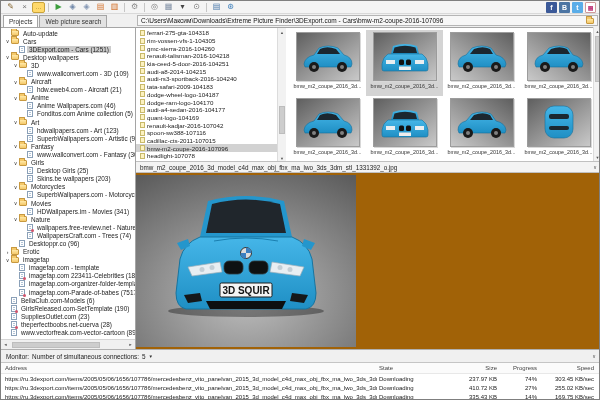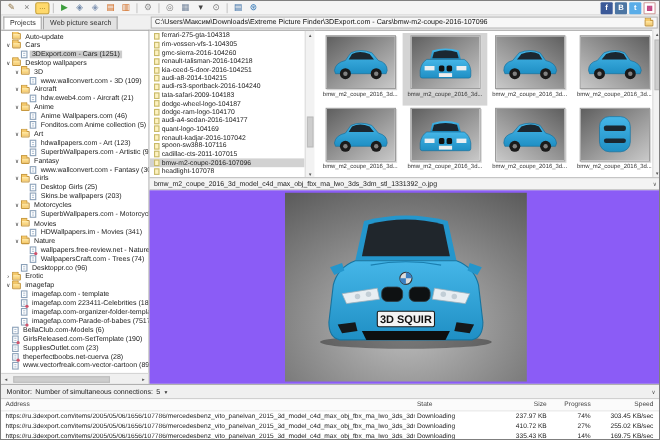--- a/index.html
+++ b/index.html
@@ -66,21 +66,21 @@
   .thumb-cell.selected { background:#d4d4d4; }
   .thumb-frame { width:64px; height:49px; background:#fff; border:1px solid #9c9c9c; box-shadow:1px 1px 0 #d8d8d8; line-height:0; }
   .thumb-cell.flip svg { transform:scaleX(-1); }
   .thumb-label { font-size:5.4px; color:#333; margin-top:2px; white-space:nowrap; }
   .thumb-vscroll { left:592px; top:26px; height:134px; position:absolute; width:8px; background:#f2f2f2; border-left:1px solid #dcdcdc; font-size:4px; color:#555; }
   .thumb-vscroll .vs-thumb { top:9px; height:46px; }
 
   
   .caption-bar { position:absolute; left:135px; top:160px; width:465px; height:12px; background:#f3f3f3; border-top:1px solid #c0c0c0; border-bottom:1px solid #c0c0c0; display:flex; align-items:center; font-size:6.3px; padding:0 4px; color:#222; }
   .chevron { margin-left:auto; font-size:5px; color:#555; }
-  .preview-pane { position:absolute; left:135px; top:172px; width:465px; height:176px; background:#8b5cf6; display:flex; align-items:center; justify-content:center; }
+  .preview-pane { position:absolute; left:135px; top:172px; width:465px; height:176px; background:#a16207; display:flex; align-items:center; }
   .preview-img { width:220px; height:172px; }
 
   
   .monitor-bar { position:absolute; left:0; top:348px; width:600px; height:13px; background:#f0f0f0; border-top:1px solid #b0b0b0; display:flex; align-items:center; font-size:6.4px; padding:0 5px; color:#222; gap:3px; }
   .mon-caret { font-size:4.5px; color:#333; }
 
   
   .dl-table { position:absolute; left:0; top:361px; width:600px; height:39px; background:#fff; border-top:1px solid #c5c5c5; font-size:6px; }
   .dl-row { display:flex; height:9.2px; align-items:center; color:#222; }
   .dl-header { height:11px; color:#444; background:#fbfbfb; border-bottom:1px solid #e8e8e8; }

